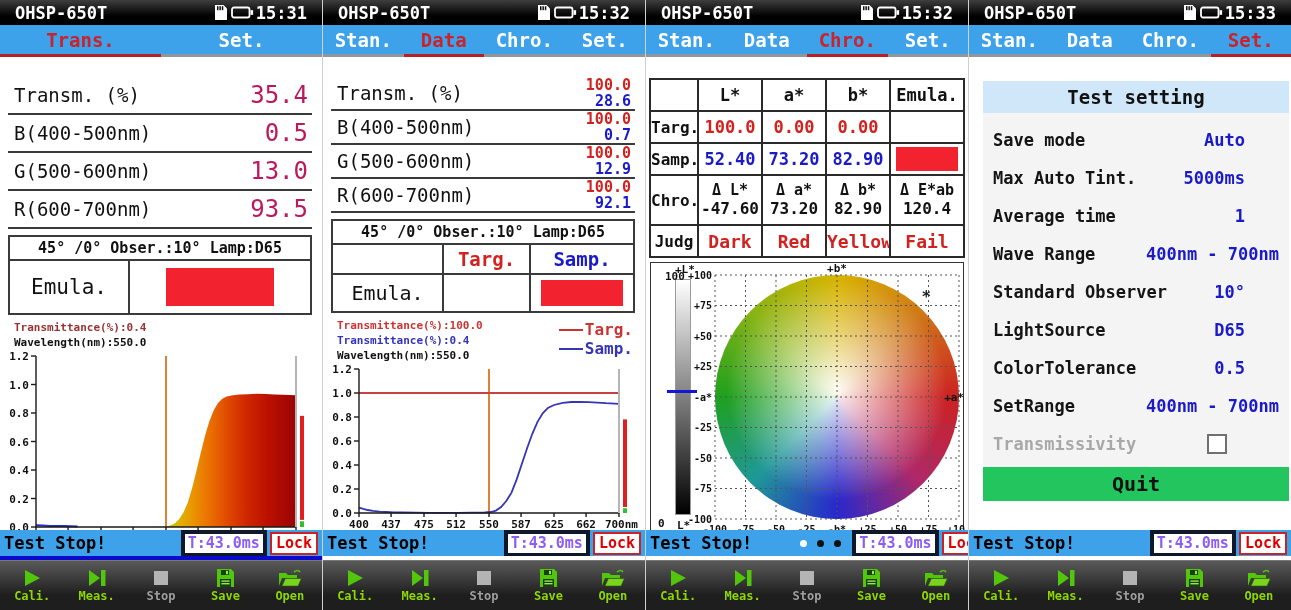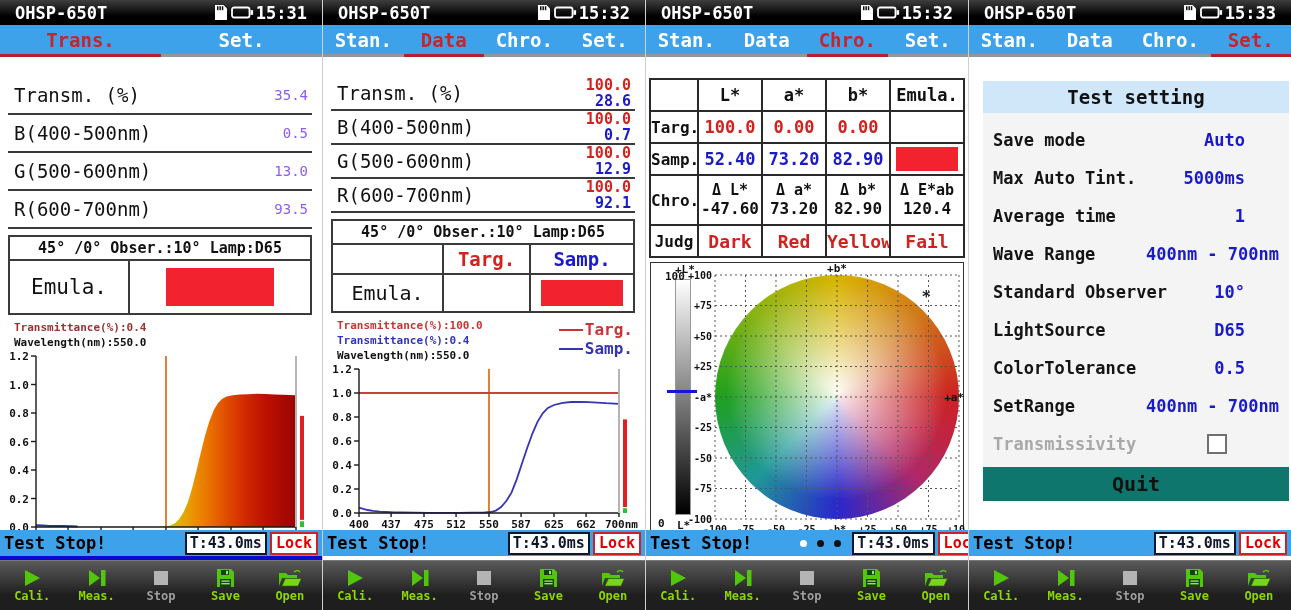--- a/index.html
+++ b/index.html
@@ -20,21 +20,21 @@
   .tab.active { color:#c9232b; border-bottom-color:#b51f26; }
 
   .content { flex:1; position:relative; background:#fff; overflow:hidden;margin-top:20px; }
 
   
   .mtable { margin:0 10px 0 8px; }
   .mrow { display:flex; align-items:center; justify-content:space-between; border-bottom:2px solid #3a3a3a; padding:0 4px 0 6px; }
   .p1 .mrow { height:38px; }
   .p2 .mrow { height:34px; }
   .mlabel { font-size:19px; color:#111; white-space:nowrap; }
-  .mval { font-size:14px; color:#8b5cf6; }
+  .mval { font-size:24px; color:#be185d; }
   .mstack { text-align:right; line-height:16px; }
   .mstack .t { display:block; color:#d2221f; font-size:15px; font-weight:600; }
   .mstack .s { display:block; color:#1a1ac8; font-size:15px; font-weight:600; }
 
   
   .geom { margin:6px 10px 0 8px; border:2px solid #3a3a3a; }
   .geom-header { text-align:center; font-size:15px; font-weight:600; border-bottom:2px solid #3a3a3a; padding:2px 0; color:#111; white-space:nowrap; }
   .geom-row { display:flex; }
   .gc { display:flex; align-items:center; justify-content:center; }
   .p1 .g1 { height:52px; }
@@ -92,29 +92,29 @@
   .settings-box { margin:4px 2px 0 14px; }
   .settings-title { height:32px; background:#cfe7f8; display:flex; align-items:center; justify-content:center; font-size:19px; font-weight:700; color:#111; }
   .settings-body { background:#f4f4f4; padding:8px 0 4px; }
   .srow { display:flex; align-items:center; justify-content:space-between; height:38px; padding:0 44px 0 10px; font-size:17px; font-weight:600; cursor:pointer; }
   .srow.wide { padding-right:10px; }
   .srow.cbrow { padding-right:62px; }
   .slabel { color:#141414; white-space:nowrap; }
   .slabel.disabled { color:#a8a8a8; }
   .svalue { color:#1a1ac8; white-space:nowrap; }
   .checkbox { width:20px; height:20px; border:2px solid #707070; background:#fff; }
-  .quit-bar { height:34px; background:#0f766e; display:flex; align-items:center; justify-content:center; font-size:20px; font-weight:700; color:#111; cursor:pointer; }
+  .quit-bar { height:34px; background:#22c55e; display:flex; align-items:center; justify-content:center; font-size:20px; font-weight:700; color:#111; cursor:pointer; }
 
   
   .statusbar { height:26px; flex:0 0 26px; background:#3da2e9; display:flex; align-items:center; padding:0 4px; gap:3px; }
   .status-text { color:#000000; font-size:17px; font-weight:600; white-space:nowrap; }
   .dots { display:flex; align-items:center; margin-left:40px; }
   .dot { width:7px; height:7px; border-radius:50%; display:inline-block; margin:0 5px; }
   .d1 { background:#ffffff; } .d2,.d3 { background:#101010; }
-  .tbox { background:#fff; border:2px solid #0f172a; color:#0f172a; font-size:15px; font-weight:600; padding:0 3px; line-height:19px; white-space:nowrap; }
+  .tbox { background:#fff; border:4px solid #0f172a; color:#8b5cf6; font-size:15px; font-weight:600; padding:0 3px; line-height:19px; white-space:nowrap; }
   .lockbox { background:#fff; border:2px solid #cc2222; color:#e00000; font-size:15px; font-weight:700; padding:0 4px; line-height:19px; cursor:pointer; }
   .progress { height:4px; flex:0 0 4px; }
   .toolbar { height:50px; flex:0 0 50px; background:linear-gradient(#5a5a5a,#1e1e1e 70%); display:flex; border-top:1px solid #777; }
   .tbtn { flex:1; display:flex; flex-direction:column; align-items:center; justify-content:center; gap:1px; cursor:pointer; }
   .tlabel { font-size:12px; font-weight:700; color:#8cd800; }
   .tbtn.disabled .tlabel { color:#9f9f9f; }
 </style>
 </head>
 <body>
 

